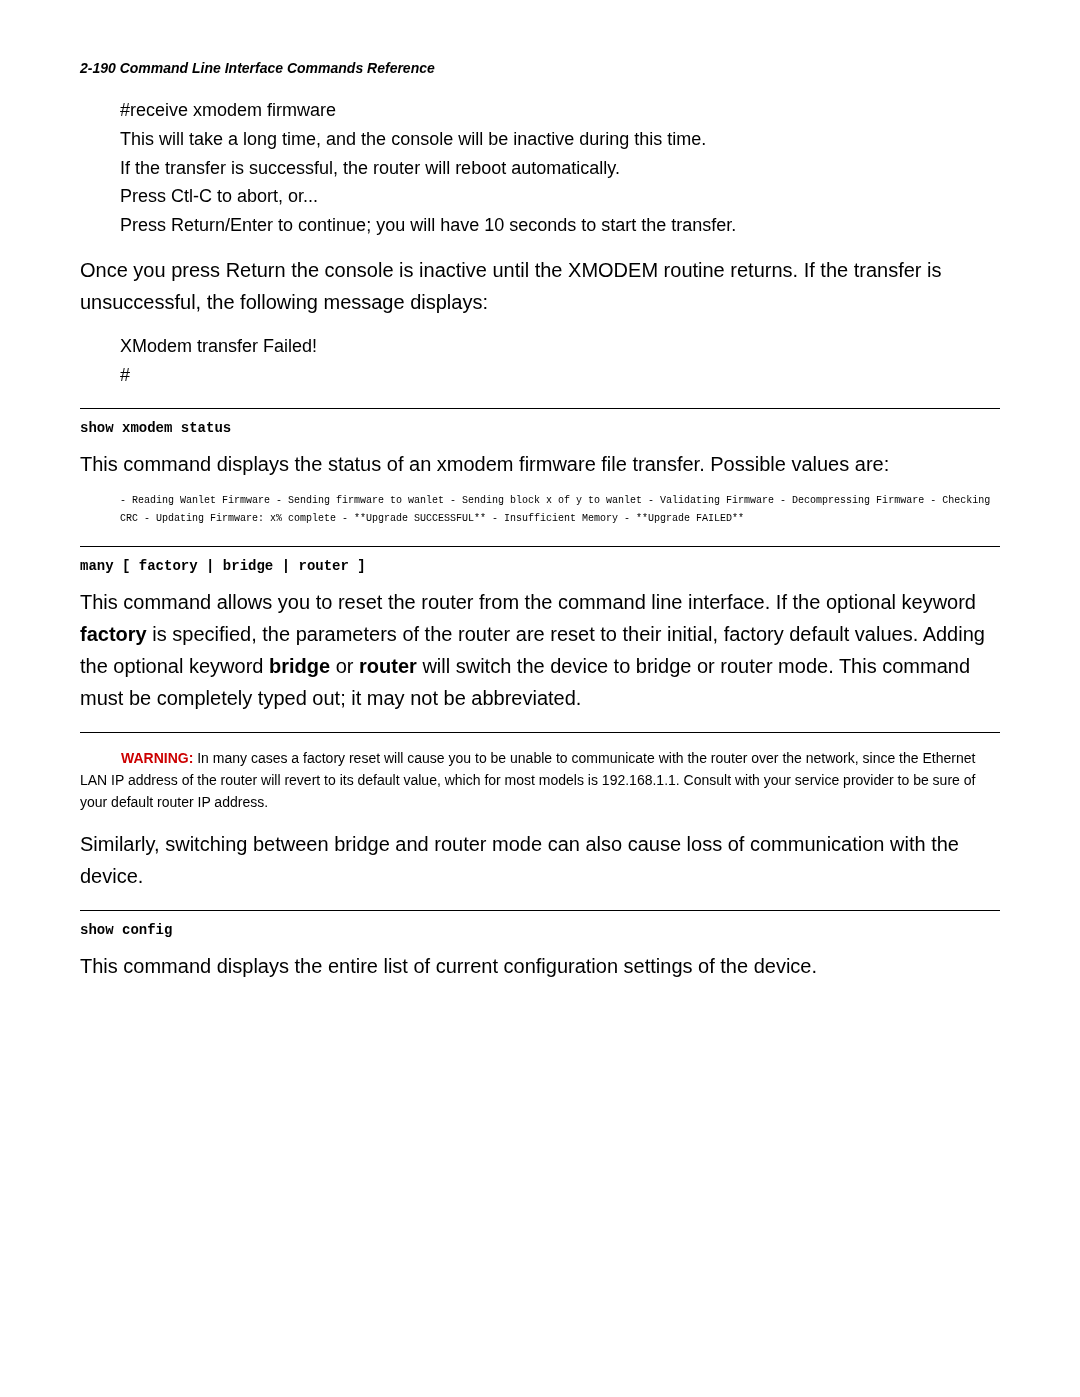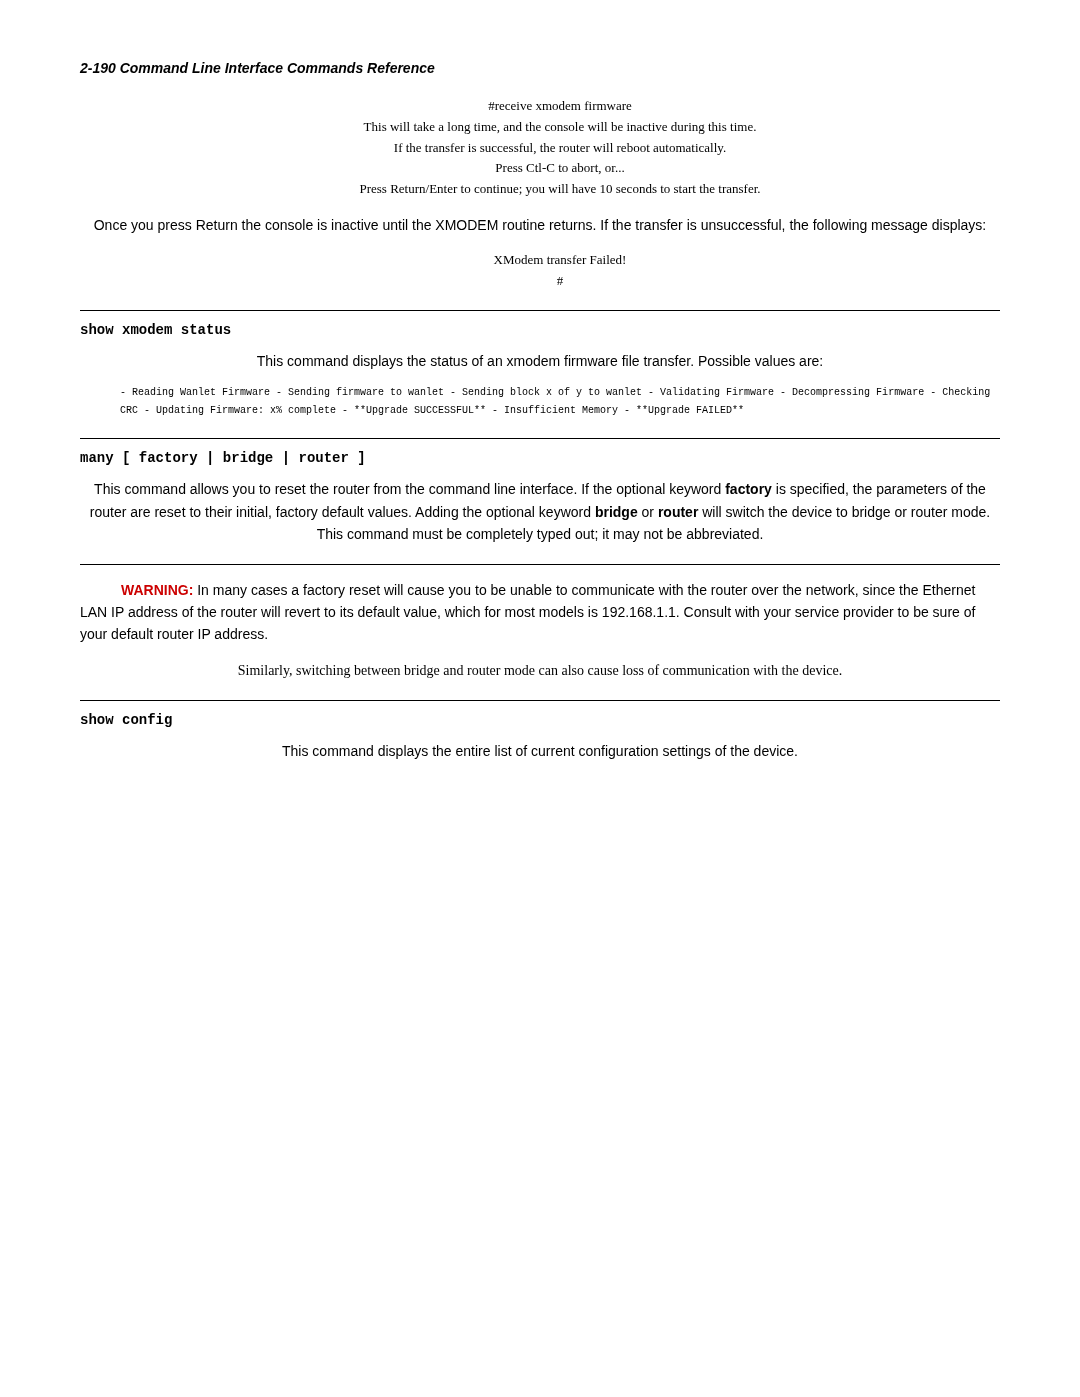--- a/index.html
+++ b/index.html
@@ -19,33 +19,31 @@
     }
 
     .page-header {
       font-style: italic;
       font-weight: bold;
       font-size: 14px;
       margin-bottom: 20px;
     }
 
     .code-block {
-      font-family: Liberation Serif, serif;
-      font-size: 13px;
+      font-family: Liberation Sans, sans-serif;
+      font-size: 18px;
       margin: 14px 0 14px 40px;
       line-height: 1.6;
       white-space: pre;
-      text-align: center;
     }
 
     .body-text {
-      font-size: 14px;
+      font-size: 20px;
       line-height: 1.6;
       margin-bottom: 12px;
-      text-align: center;
     }
 
     hr.section-divider {
       border: none;
       border-top: 1px solid #000;
       margin: 18px 0 10px 0;
     }
 
     .command-heading {
       font-family: Arial, Helvetica, sans-serif;
@@ -130,21 +128,21 @@
 <div class="body-text section-block">
   <span>This command allows you to reset the router from the command line interface. If the optional keyword </span><span class="bold-inline">factory</span><span> is specified, the parameters of the router are reset to their initial, factory default values. Adding the optional keyword </span><span class="bold-inline">bridge</span><span> or </span><span class="bold-inline">router</span><span> will switch the device to bridge or router mode. This command must be completely typed out; it may not be abbreviated.</span>
 </div>
 
 <hr class="section-divider">
 
 <div class="warning-block">
   <span class="warning-label">WARNING:</span><span>  In many cases a factory reset will cause you to be unable to communicate with the router over the network, since the Ethernet LAN IP address of the router will revert to its default value, which for most models is 192.168.1.1. Consult with your service provider to be sure of your default router IP address.</span>
 </div>
 
-<p class="body-text" style="margin-top:2px;font-family:Liberation Serif, serif;">Similarly, switching between bridge and router mode can also cause loss of communication with the device.</p>
+<p class="body-text" style="margin-top:2px;">Similarly, switching between bridge and router mode can also cause loss of communication with the device.</p>
 
 <hr class="section-divider">
 
 <div class="command-heading">
   <span class="code-inline">show config</span>
 </div>
 
 <p class="body-text">This command displays the entire list of current configuration settings of the device.</p>
 
 </body></html>

